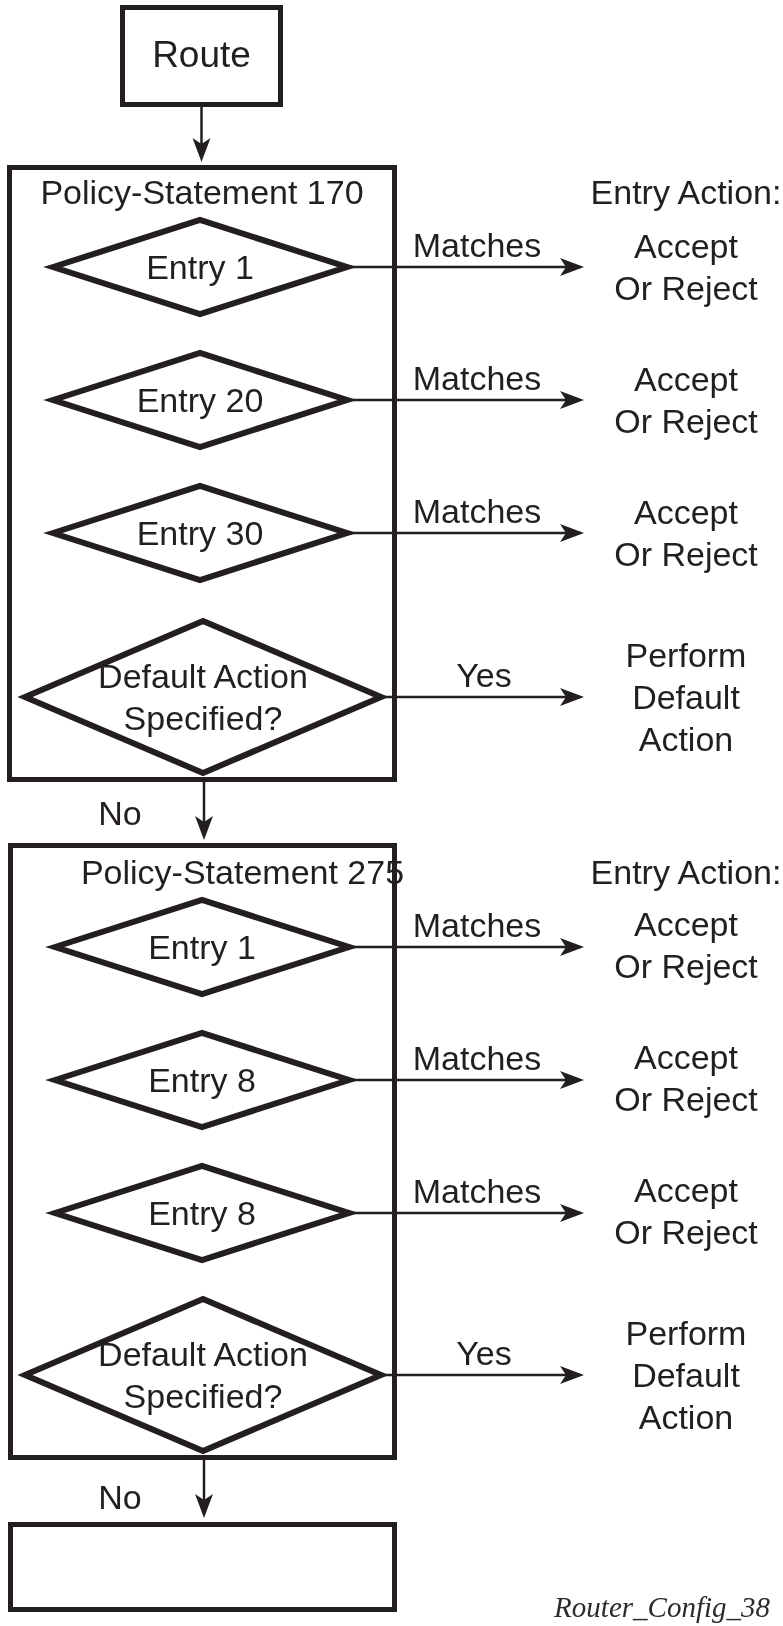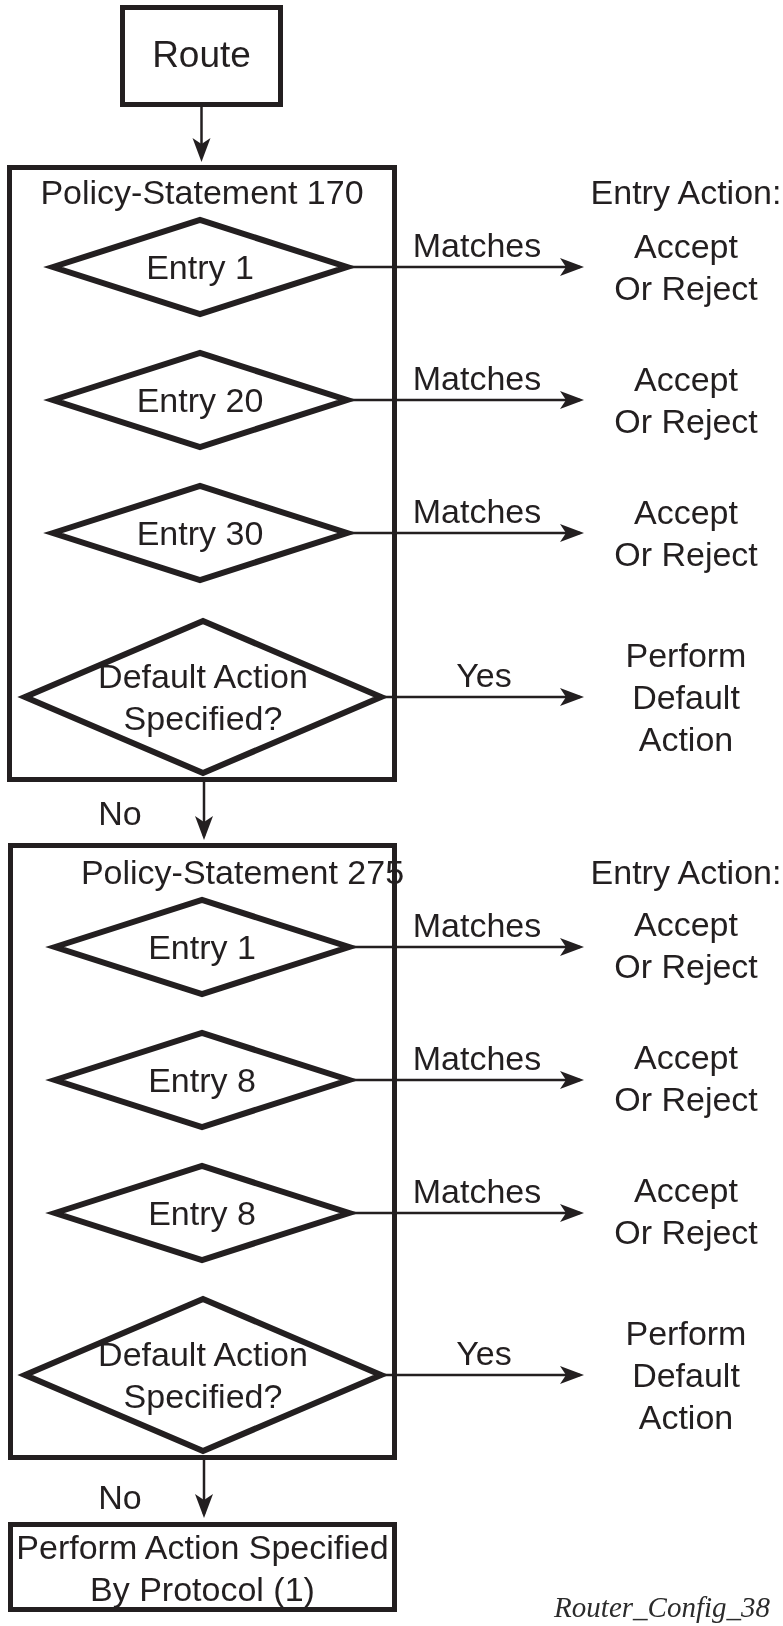--- a/index.html
+++ b/index.html
@@ -104,18 +104,16 @@
 Or Reject</div>
 
   <div class="t" style="left:25px;top:1333px;width:356px;">Default Action
 Specified?</div>
   <div class="t" style="left:424px;top:1332px;width:120px;">Yes</div>
   <div class="t" style="left:566px;top:1312px;width:240px;">Perform
 Default
 Action</div>
   <div class="t no" style="left:45px;top:1476px;width:150px;">No</div>
 
-  <div class="t" style="left:8px;top:1526px;width:389px;">Perform Action Specified
-By Protocol (1)</div>
 
   <div class="t fig" style="left:430px;top:1586px;width:340px;">Router_Config_38</div>
 
 </div>
 
 </body></html>

